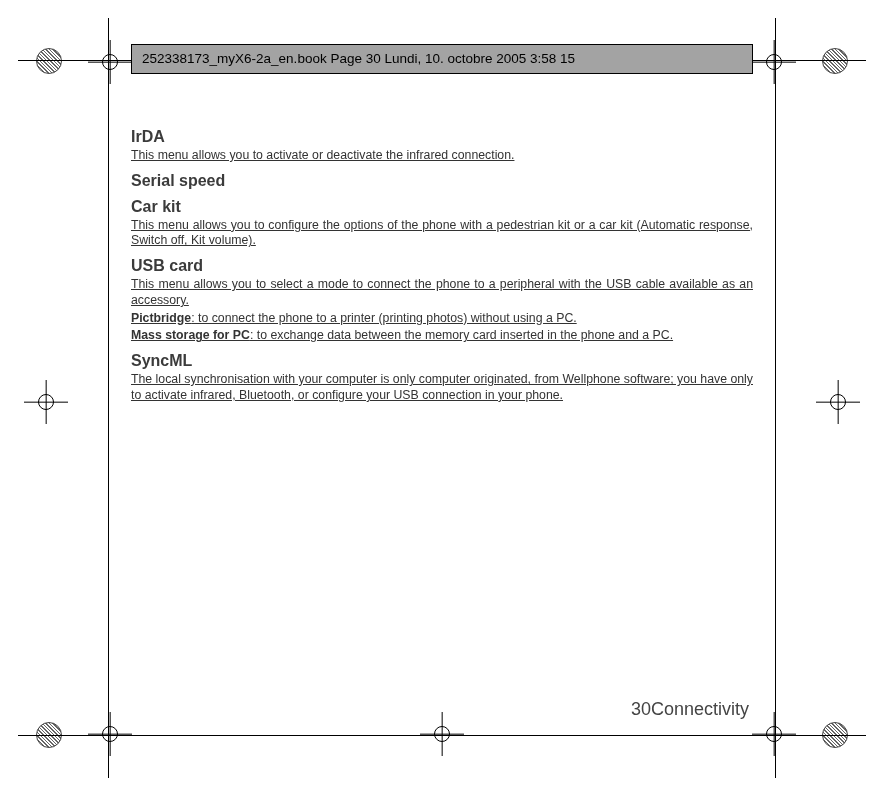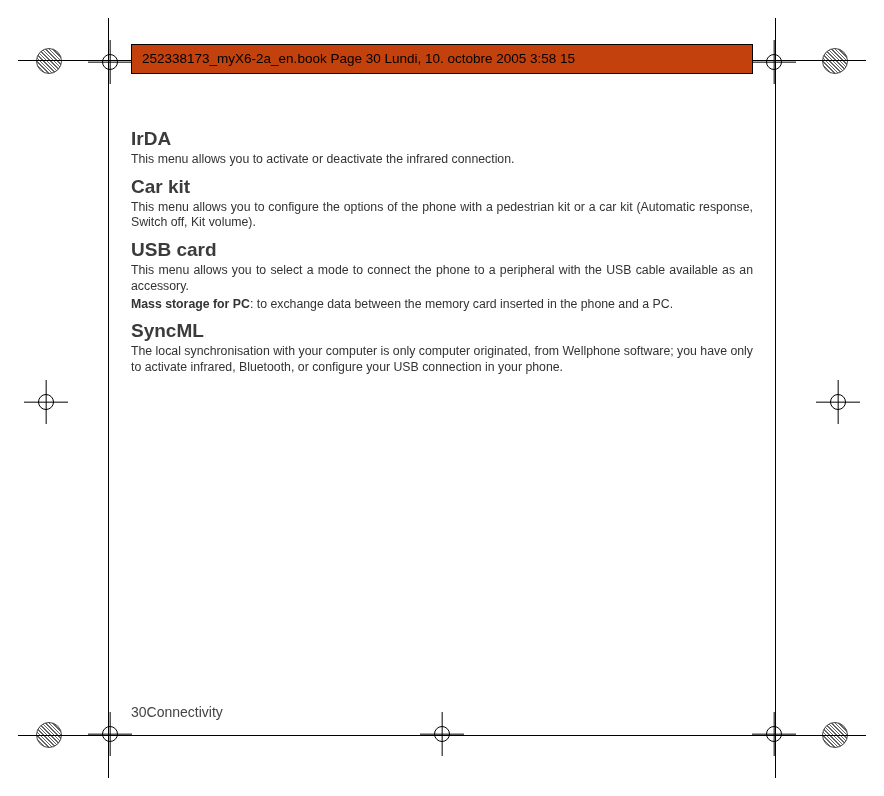--- a/index.html
+++ b/index.html
@@ -70,59 +70,60 @@
     
     .hdr-box {
       position: absolute;
       left: 131px;
       right: 131px;
       top: 44px;
       border: 0.6px solid #000;
       padding: 6px 10px 7px;
       font-size: 13.5px;
       color: #000;
-      background: #c2410c;
+      background: #a3a3a3;
     }
 
     
     .content {
       position: absolute;
       left: 131px;
       right: 131px;
       top: 128px;
       bottom: 100px;
       color: #333;
     }
     h2 {
-      font-size: 19px;
+      font-size: 16px;
       font-weight: bold;
       color: #3b3b3b;
       margin-top: 8px;
       margin-bottom: 2px;
       font-family: Arial, Helvetica, sans-serif;
     }
     h2.first { margin-top: 0; }
     p {
       font-size: 12.3px;
       line-height: 1.28;
       color: #333;
       text-align: justify;
       margin-bottom: 2px;
+      text-decoration: underline;
     }
     .b { font-weight: bold; }
 
     
     .footer {
       position: absolute;
       left: 131px;
       right: 135px;
       bottom: 76px;
       display: flex;
-      justify-content: flex-start;
-      font-size: 14px;
+      justify-content: flex-end;
+      font-size: 18px;
       color: #444;
     }
   </style>
 </head>
 <body>
 
 <div class="reg-mark rm-tl"></div>
 <div class="reg-mark rm-tr"></div>
 <div class="reg-mark rm-bl"></div>
 <div class="reg-mark rm-br"></div>
@@ -155,26 +156,28 @@
 <div class="frame frame-h-bot"></div>
 
 <div class="hdr-box">
   <span>252338173_myX6-2a_en.book  Page 30  Lundi, 10. octobre 2005  3:58 15</span>
 </div>
 
 <div class="content">
   <h2 class="first">IrDA</h2>
   <p>This menu allows you to activate or deactivate the infrared connection.</p>
 
+  <h2>Serial speed</h2>
 
   <h2>Car kit</h2>
   <p>This menu allows you to configure the options of the phone with a pedestrian kit or a car kit (Automatic response, Switch off, Kit volume).</p>
 
   <h2>USB card</h2>
   <p>This menu allows you to select a mode to connect the phone to a peripheral with the USB cable available as an accessory.</p>
+  <p><span class="b">Pictbridge</span><span>: to connect the phone to a printer (printing photos) without using a PC.</span></p>
   <p><span class="b">Mass storage for PC</span><span>: to exchange data between the memory card inserted in the phone and a PC.</span></p>
 
   <h2>SyncML</h2>
   <p>The local synchronisation with your computer is only computer originated, from Wellphone software; you have only to activate infrared, Bluetooth, or configure your USB connection in your phone.</p>
 </div>
 
 <div class="footer">
   <span>30</span>
   <span>Connectivity</span>
 </div>

